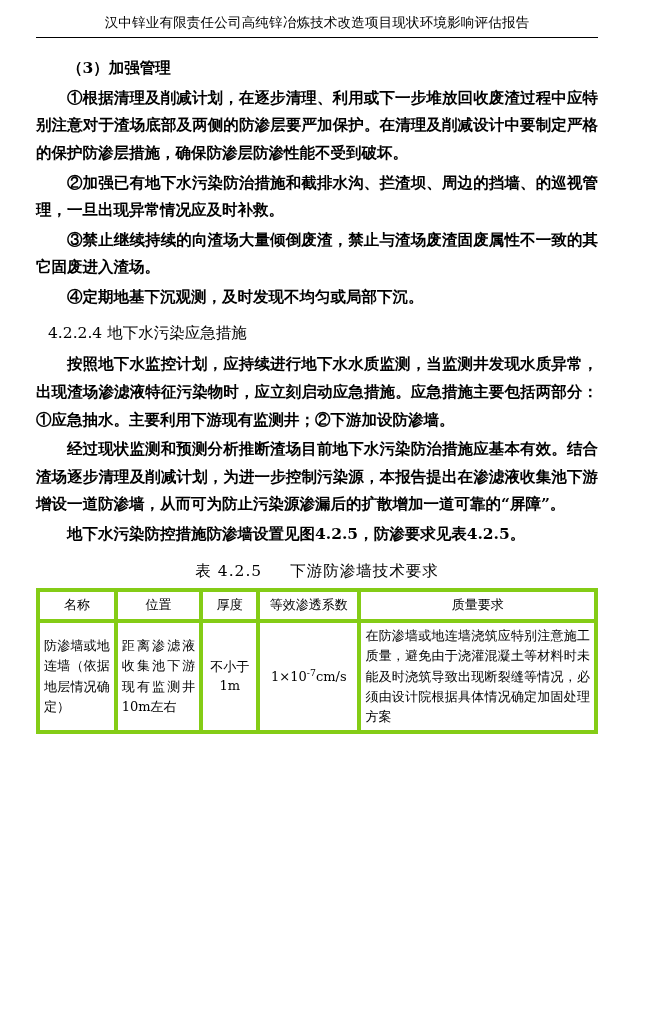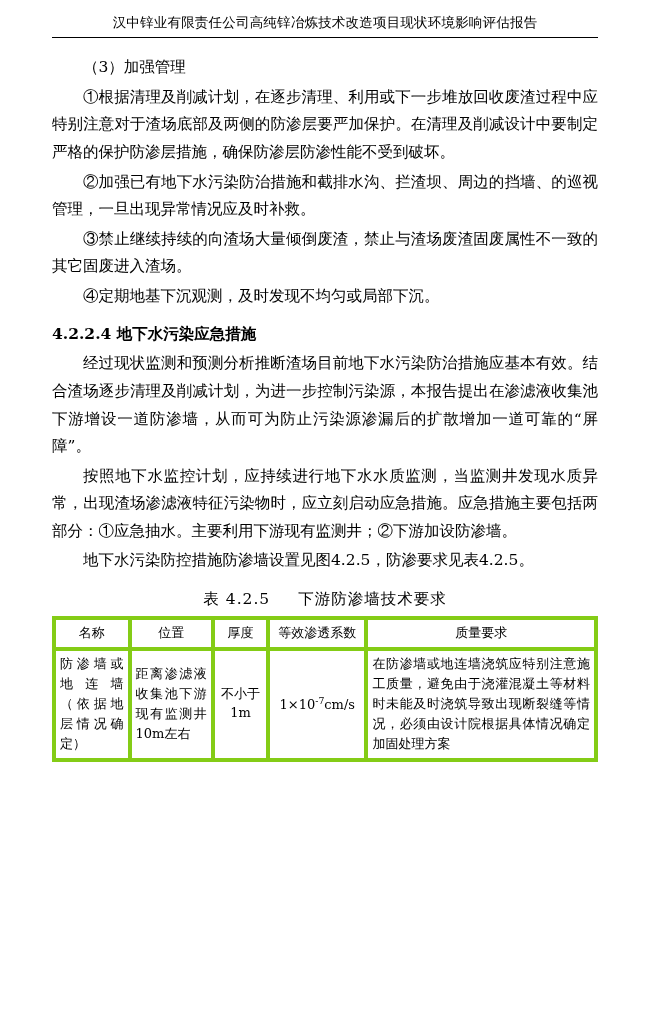--- a/index.html
+++ b/index.html
@@ -12,46 +12,47 @@
     height: 1030px;
     background: #ffffff;
     margin: 0 auto;
     position: relative;
     box-sizing: border-box;
     font-family: "DejaVu Serif", "Liberation Serif", serif;
     color: #000;
     overflow: hidden;
   }
   .inner {
-    padding: 12px 52px 0 52px;
+    padding: 12px 52px 0 36px;
   }
   .header {
     text-align: center;
     font-size: 13.5px;
     line-height: 1.5;
     letter-spacing: 0.2px;
     padding-bottom: 5px;
   }
   .header-rule {
     border-bottom: 1.6px solid #000;
     margin: 0 0 16px 0;
   }
   p.para {
     font-size: 15.5px;
     line-height: 1.78;
     margin: 0 0 2px 0;
     text-align: justify;
     text-justify: inter-ideograph;
     text-indent: 2em;
+    font-weight: bold;
   }
   h4.section {
     font-size: 15.5px;
     line-height: 1.8;
-    margin: 10px 0 2px 0;
-    font-weight: bold;
+    margin: 10px 0 2px 12px;
+    font-weight: normal;
     text-indent: 0;
   }
   .table-caption {
     text-align: center;
     font-size: 15.5px;
     margin: 14px 0 6px 0;
     letter-spacing: 1px;
   }
   .table-caption .cap-num {
     margin-left: 6px;
@@ -111,22 +112,22 @@
 
     <p class="para">（3）加强管理</p>
 
     <p class="para">①根据清理及削减计划，在逐步清理、利用或下一步堆放回收废渣过程中应特别注意对于渣场底部及两侧的防渗层要严加保护。在清理及削减设计中要制定严格的保护防渗层措施，确保防渗层防渗性能不受到破坏。</p>
     <p class="para">②加强已有地下水污染防治措施和截排水沟、拦渣坝、周边的挡墙、的巡视管理，一旦出现异常情况应及时补救。</p>
     <p class="para">③禁止继续持续的向渣场大量倾倒废渣，禁止与渣场废渣固废属性不一致的其它固废进入渣场。</p>
     <p class="para">④定期地基下沉观测，及时发现不均匀或局部下沉。</p>
 
     <h4 class="section">4.2.2.4  地下水污染应急措施</h4>
 
+    <p class="para">按照地下水监控计划，应持续进行地下水水质监测，当监测井发现水质异常，出现渣场渗滤液特征污染物时，应立刻启动应急措施。应急措施主要包括两部分：①应急抽水。主要利用下游现有监测井；②下游加设防渗墙。</p>
     <p class="para">经过现状监测和预测分析推断渣场目前地下水污染防治措施应基本有效。结合渣场逐步清理及削减计划，为进一步控制污染源，本报告提出在渗滤液收集池下游增设一道防渗墙，从而可为防止污染源渗漏后的扩散增加一道可靠的“屏障”。</p>
-    <p class="para">按照地下水监控计划，应持续进行地下水水质监测，当监测井发现水质异常，出现渣场渗滤液特征污染物时，应立刻启动应急措施。应急措施主要包括两部分：①应急抽水。主要利用下游现有监测井；②下游加设防渗墙。</p>
     <p class="para">地下水污染防控措施防渗墙设置见图4.2.5，防渗要求见表4.2.5。</p>
 
     <div class="table-caption">
       <span>表</span><span class="cap-num">4.2.5</span><span>下游防渗墙技术要求</span>
     </div>
 
     <table class="tech">
       <thead>
         <tr>
           <th class="col1">名称</th>

